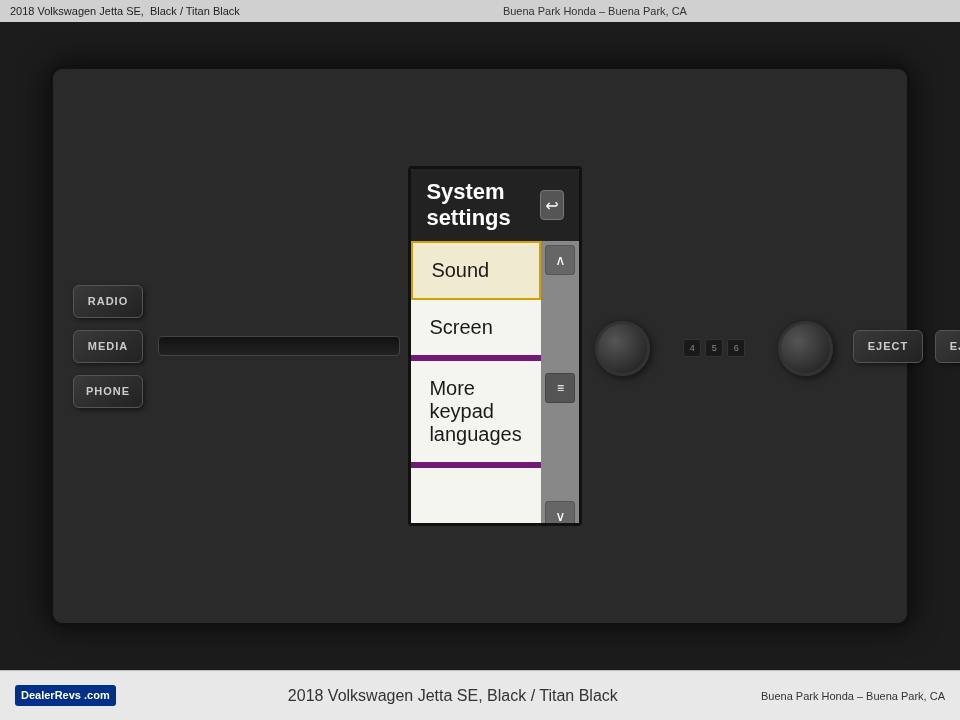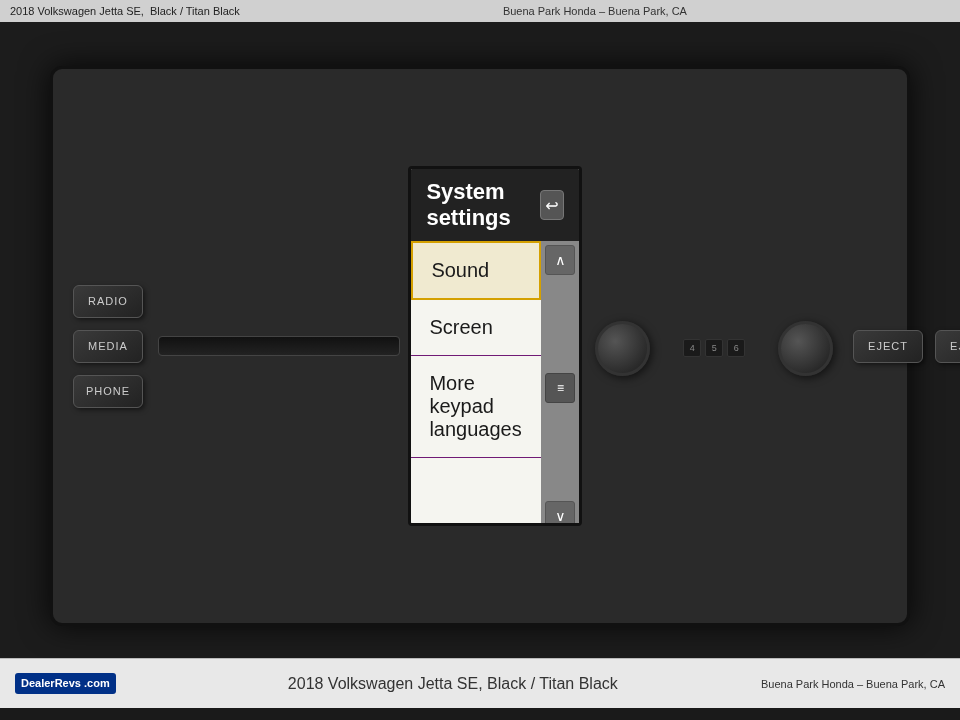--- a/index.html
+++ b/index.html
@@ -23,21 +23,21 @@
       font-size: 11px;
       color: #222;
     }
     .top-bar-left { display: flex; gap: 6px; }
     .top-bar-center { font-size: 11px; color: #333; }
     .top-bar-right { font-size: 11px; color: #333; }
 
     
     .bottom-bar {
       position: absolute;
-      bottom: 12px;
+      bottom: 0;
       width: 100%;
       height: 50px;
       background: #e8e8e8;
       display: flex;
       align-items: center;
       justify-content: space-between;
       padding: 12px 15px;
       border-top: 1px solid #bbb;
     }
     .bottom-bar-logo {
@@ -105,21 +105,21 @@
       flex-direction: column;
       gap: 12px;
       align-items: center;
     }
     .side-button {
       background: linear-gradient(145deg, #3a3a3a, #222);
       border: 1px solid #555;
       border-radius: 6px;
       color: #ccc;
       font-size: 11px;
-      font-weight: normal;
+      font-weight: bold;
       width: 70px;
       height: 33px;
       display: flex;
       align-items: center;
       justify-content: center;
       cursor: pointer;
       box-shadow: 2px 2px 5px rgba(0,0,0,0.5);
       letter-spacing: 1px;
       text-align: right;
     }
@@ -181,21 +181,21 @@
     
     .menu-area {
       display: flex;
       height: calc(100% - 60px);
     }
     .menu-items {
       flex: 1;
       background: #f5f5f0;
     }
     .menu-item {
-      border-bottom: 1px solid #701a75;
+      border-bottom: 6px solid #701a75;
       padding: 16px 18px;
       font-size: 20px;
       color: #1a1a1a;
       cursor: pointer;
       display: flex;
       align-items: center;
       gap: 10px;
       background: #f5f5f0;
     }
     .menu-item.highlighted {

